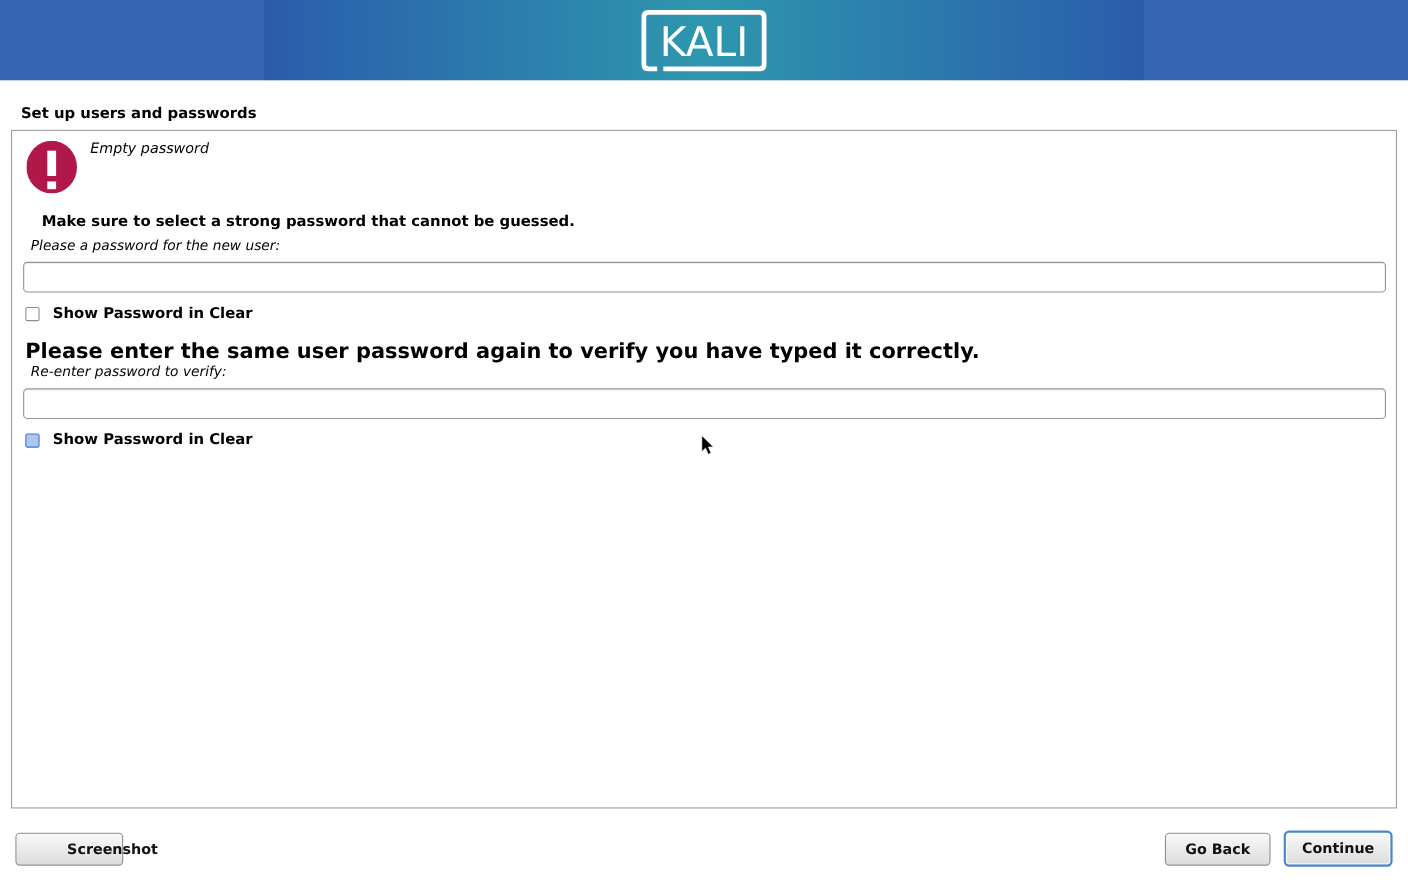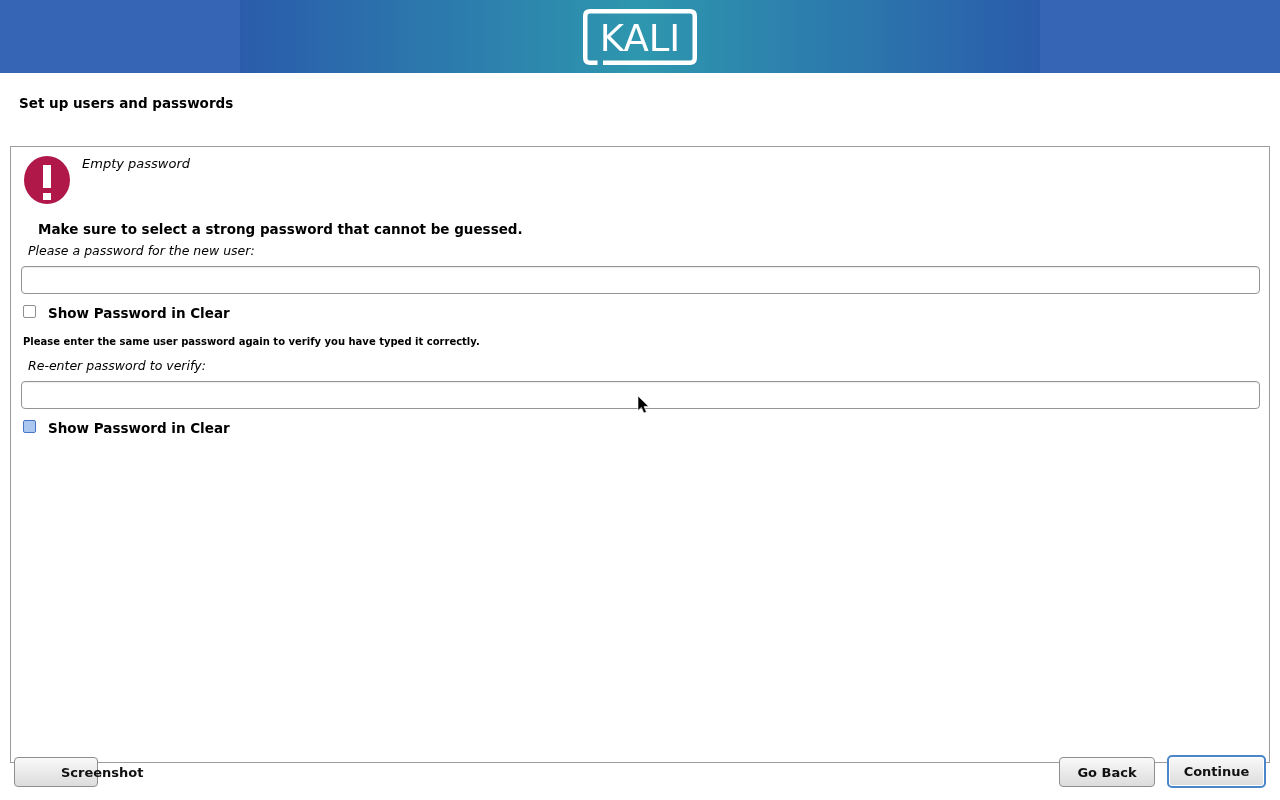--- a/index.html
+++ b/index.html
@@ -30,21 +30,20 @@
     position: absolute; left: 19px; top: 95px;
     font-size: 13.5px; font-weight: bold;
   }
 
   
   .content-box {
     position: absolute; left: 10px; top: 118px;
     width: 1260px; height: 617px;
     border: 1px solid #9c9c9c;
     background: #ffffff;
-    margin-top: 28px;
   }
 
   
   .alert-icon { position: absolute; left: 13px; top: 9px; width: 46px; height: 48px; }
   .alert-title {
     position: absolute; left: 71px; top: 9px;
     font-size: 13px; font-style: italic;
   }
   .alert-message {
     position: absolute; left: 71px; top: 29px;
@@ -64,59 +63,59 @@
     border: 1px solid #949494; border-radius: 4px;
     background: #ffffff;
     font-size: 13px; padding: 0 6px;
     font-family: "DejaVu Sans", "Liberation Sans", sans-serif;
     outline: none;
     box-shadow: inset 0 1px 1px rgba(0,0,0,0.07);
   }
   #pw-input-1 { top: 119px; }
   #pw-input-2 { top: 234px; }
 
-  .check-row { position: absolute; left: 12px; display: flex; }
+  .check-row { position: absolute; left: 12px; display: flex; align-items: center; }
   #check-row-1 { top: 158px; }
   #check-row-2 { top: 273px; }
   .checkbox {
     width: 13px; height: 13px;
     border: 1px solid #8f8f8f; border-radius: 2px;
     background: #ffffff;
     display: inline-block;
   }
   .checkbox.focused {
     border: 1px solid #4a74c9;
     background: #abc7f0;
   }
   .check-label {
     margin-left: 12px;
     font-size: 13.5px; font-weight: bold;
   }
 
   .verify-note {
     position: absolute; left: 12px; top: 189px;
-    font-size: 10px; font-weight: bold;
+    font-size: 19px; font-weight: bold;
   }
   .field-label-2 {
     position: absolute; left: 17px; top: 211px;
     font-size: 12.5px; font-style: italic;
   }
 
   
   .btn {
     position: absolute;
     height: 30px;
     border: 1px solid #8e8e8e; border-radius: 4px;
     background: linear-gradient(#f9f9f9, #dcdcdc);
     font-family: "DejaVu Sans", "Liberation Sans", sans-serif;
     font-size: 13px; font-weight: bold; color: #111;
     text-align: center;
     cursor: default;
   }
-  #btn-screenshot { left: 14px;  top: 757px; width: 84px; padding-left: 46px; }
+  #btn-screenshot { left: 14px;  top: 757px; width: 98px; padding-left: 46px; }
   #btn-goback     { left: 1059px; top: 757px; width: 96px; }
   #btn-continue   {
     left: 1167px; top: 755px; width: 99px; height: 33px;
     border: 2px solid #4a86c8; border-radius: 5px;
     box-shadow: inset 0 0 0 1px #ffffff;
   }
 
   
   .cursor { position: absolute; left: 637px; top: 396px; width: 12px; height: 18px; pointer-events: none; }
 </style>

